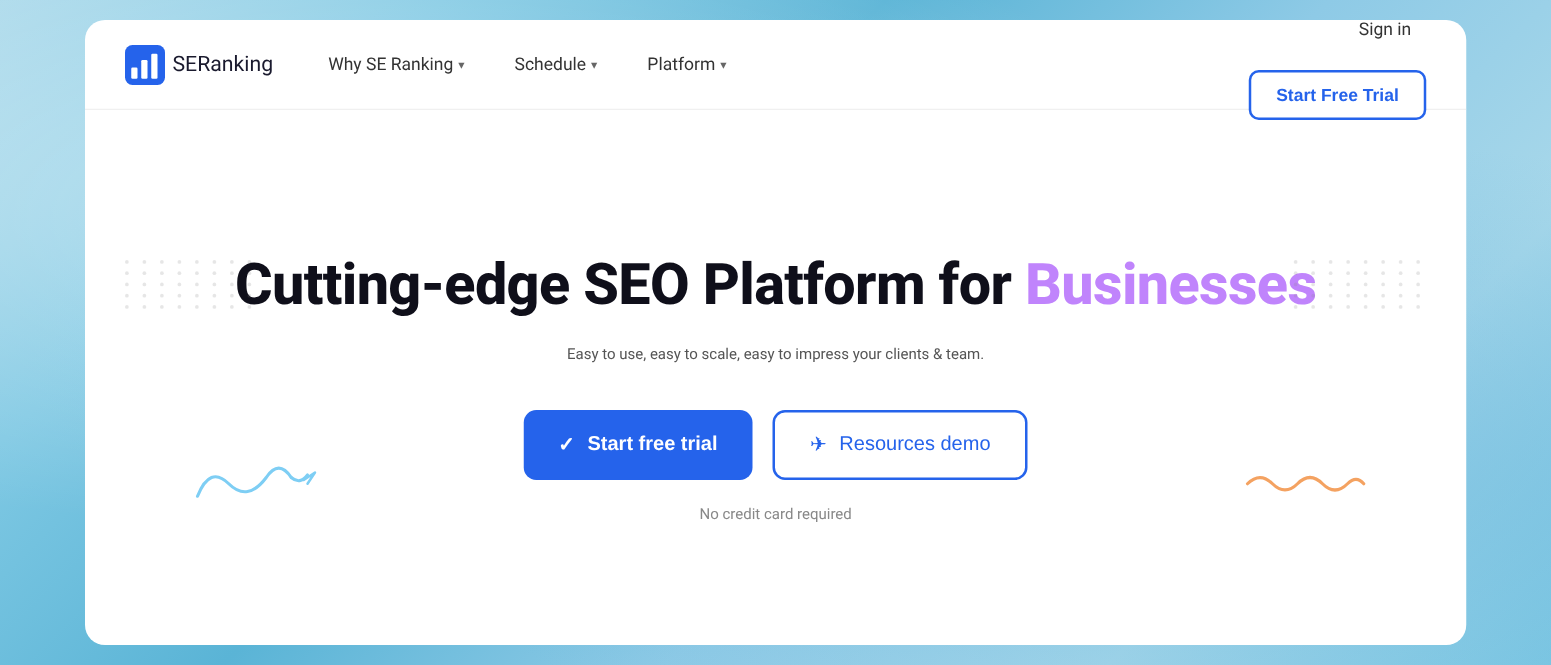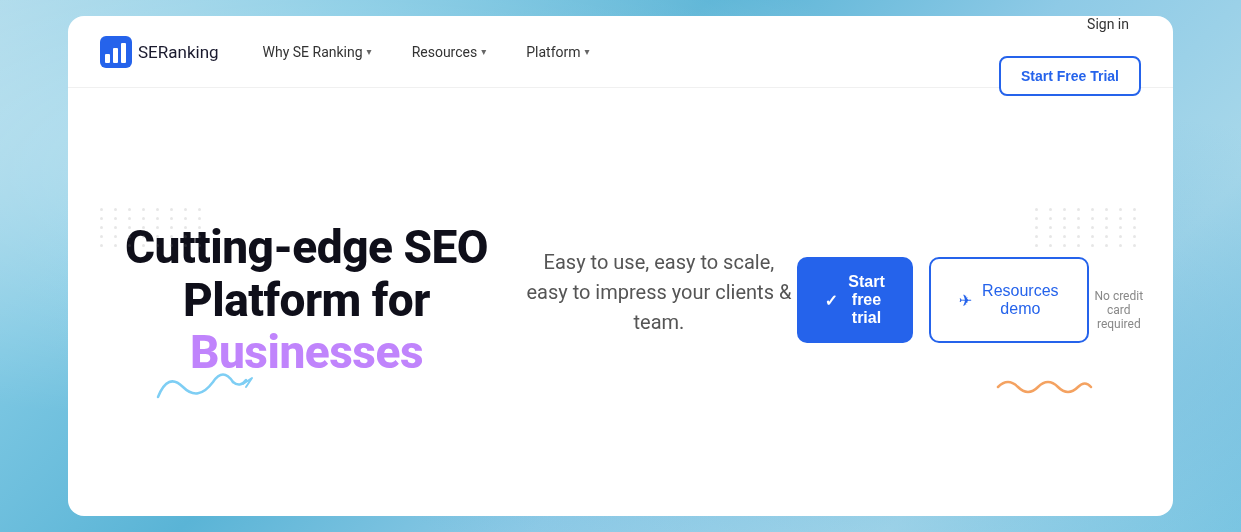--- a/index.html
+++ b/index.html
@@ -120,21 +120,21 @@
       border-radius: 8px;
       font-size: 14px;
       font-weight: 600;
       cursor: pointer;
       white-space: nowrap;
     }
 
     
     .hero {
       display: flex;
-      flex-direction: row;
+      flex-direction: column;
       align-items: center;
       justify-content: center;
       padding: 48px 24px 32px;
       position: relative;
       min-height: calc(100% - 72px);
     }
 
     .hero-title {
       font-size: 46px;
       font-weight: 800;
@@ -144,21 +144,21 @@
       margin-bottom: 20px;
       letter-spacing: -0.5px;
     }
 
     .hero-title .highlight {
       color: #c084fc;
       font-weight: 800;
     }
 
     .hero-subtitle {
-      font-size: 20px;
+      font-size: 12px;
       color: #555;
       text-align: center;
       margin-bottom: 36px;
       line-height: 1.5;
     }
 
     .hero-buttons {
       display: flex;
       gap: 16px;
       margin-bottom: 20px;
@@ -261,21 +261,21 @@
         <span>SE</span><span>Ranking</span>
       </span>
     </a>
 
     <div class="nav-links">
       <a class="nav-item" href="#">
         <span>Why SE Ranking</span>
         <span class="chevron">▾</span>
       </a>
       <a class="nav-item" href="#">
-        <span>Resources</span>
+        <span>Schedule</span>
         <span class="chevron">▾</span>
       </a>
       <a class="nav-item" href="#">
         <span>Platform</span>
         <span class="chevron">▾</span>
       </a>
     </div>
 
     <div class="nav-actions">
       <span class="sign-in-btn">Sign in</span>

